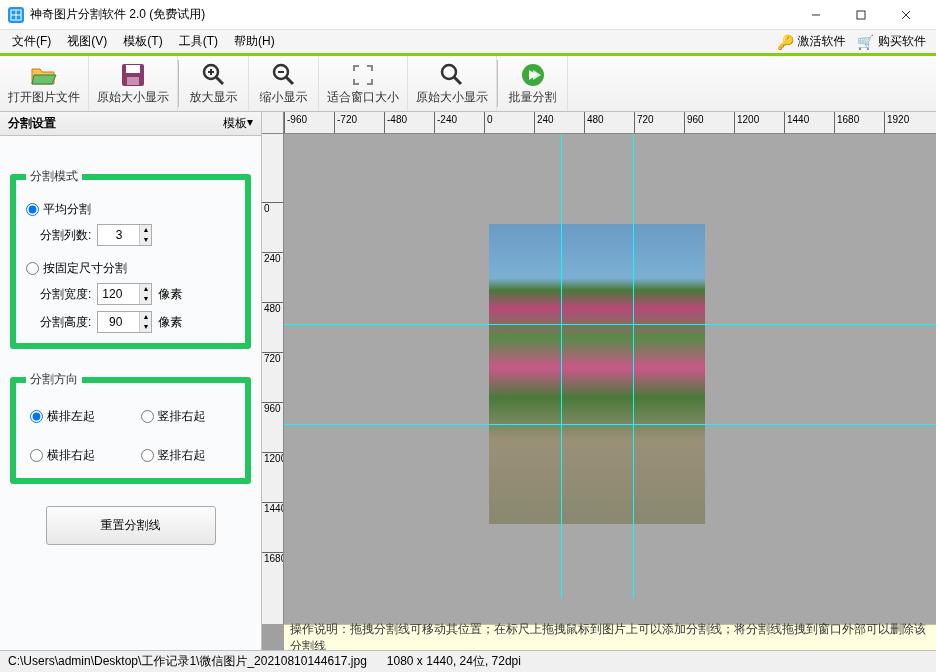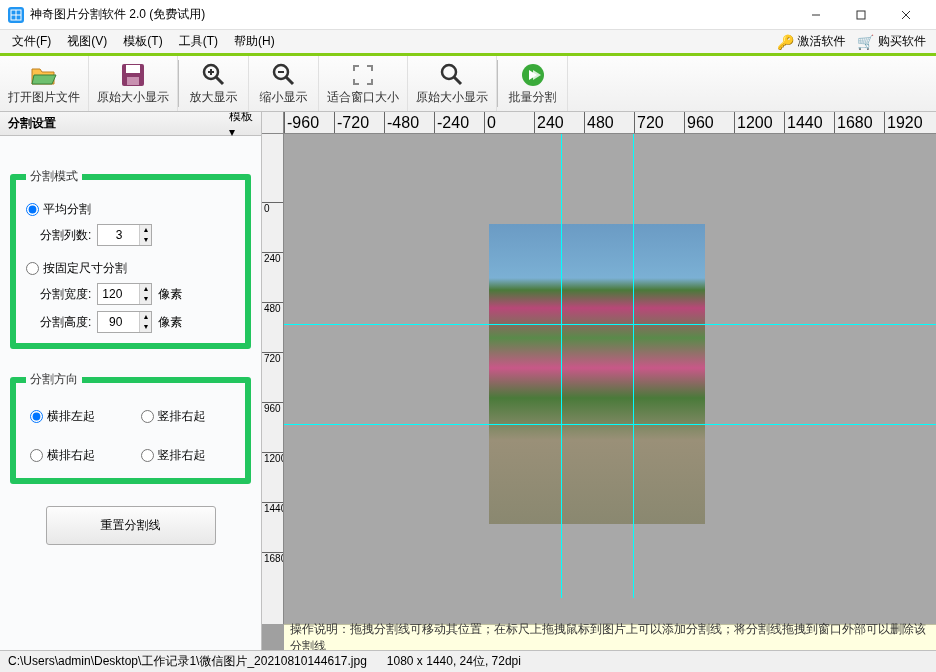--- a/index.html
+++ b/index.html
@@ -18,40 +18,40 @@
 .toolbar { height:56px; background:linear-gradient(#fdfdfd,#f0f0f0); border-bottom:1px solid #c0c0c0; display:flex; }
 .toolbar .tbtn { display:flex; flex-direction:column; align-items:center; justify-content:center; padding:4px 8px; min-width:70px; border-right:1px solid #e0e0e0; cursor:pointer; }
 .toolbar .tbtn.active { background:#e8f0fe; border:1px solid #90b8e8; }
 .toolbar .tbtn .ticon { height:28px; display:flex; align-items:center; justify-content:center; }
 .toolbar .tbtn .tlabel { font-size:12px; color:#333; }
 .toolbar .sep { width:1px; background:#c0c0c0; margin:4px 0; }
 .main { flex:1; display:flex; overflow:hidden; }
 .sidebar { width:262px; background:#fafbfc; border-right:1px solid #c0c0c0; display:flex; flex-direction:column;gap:24px; }
 .side-header { background:linear-gradient(#f5f5f5,#e8e8e8); border-bottom:1px solid #c0c0c0; height:24px; display:flex; align-items:center; padding:0 8px; font-weight:bold; }
 .side-header .flex { flex:1; }
-.side-header .tpl { font-weight:normal; cursor:pointer; display:flex; align-items:flex-start;flex-direction:column; }
+.side-header .tpl { font-weight:normal; cursor:pointer; display:flex; align-items:flex-start; }
 .side-body { padding:8px 10px; flex:1; overflow:auto; }
 fieldset { border:6px solid #22c55e; border-radius:3px; margin-bottom:22px; padding:10px 10px 4px; }
 fieldset legend { padding:0 4px; color:#333; }
 .frow { display:flex; align-items:center; margin:6px 0 6px 14px; }
 .frow label { margin-right:6px; }
 .frow input[type=number] { width:55px; height:22px; border:1px solid #aaa; text-align:right; padding-right:14px; }
 .spin { position:relative; display:inline-block; }
 .spin .arrows { position:absolute; right:1px; top:1px; width:12px; height:20px; display:flex; flex-direction:column; }
 .spin .arrows span { flex:1; font-size:7px; text-align:center; line-height:9px; background:#eee; border-left:1px solid #ccc; cursor:pointer; }
 .unit { margin-left:6px; }
 .radio-row { display:flex; align-items:center; margin:6px 0; }
 .radio-row input { margin-right:4px; }
 .direction-grid { display:grid; grid-template-columns:1fr 1fr; gap:10px 20px; padding:4px 4px; }
 .reset-btn { display:block; margin:16px auto; width:170px; height:39px; background:linear-gradient(#fdfdfd,#e8e8e8); border:1px solid #aaa; border-radius:3px; cursor:pointer; }
 .canvas-area { flex:1; display:flex; flex-direction:column; background:#a0a0a0; position:relative; }
 .ruler-corner { position:absolute; left:0; top:0; width:22px; height:22px; background:#f0f0f0; border-right:1px solid #888; border-bottom:1px solid #888; z-index:3; }
 .ruler-h { position:absolute; left:22px; right:0; top:0; height:22px; background:#f0f0f0; border-bottom:1px solid #888; z-index:2; overflow:hidden; }
 .ruler-v { position:absolute; left:0; top:22px; bottom:26px; width:22px; background:#f0f0f0; border-right:1px solid #888; z-index:2; overflow:hidden; }
-.ruler-h .tick { position:absolute; top:0; height:100%; border-left:1px solid #666; font-size:16px; padding-left:2px; padding-top:2px; }
+.ruler-h .tick { position:absolute; top:0; height:100%; border-left:1px solid #666; font-size:10px; padding-left:2px; padding-top:2px; }
 .ruler-v .tick { position:absolute; left:0; width:100%; border-top:1px solid #666; font-size:10px; padding-left:2px; }
 .viewport { position:absolute; left:22px; top:22px; right:0; bottom:26px; background:#a8a8a8; overflow:hidden; }
 .img-placeholder { position:absolute; left:205px; top:90px; width:216px; height:300px; background:linear-gradient(180deg,#6b9bc4 0%,#7bb0d4 18%,#4a7a3a 22%,#b84878 28%,#5a8a4a 38%,#c85888 48%,#4a7a3a 58%,#9a9078 72%,#8a8870 100%); }
 .gridline-h { position:absolute; left:0; right:0; height:1px; background:#00ffff; z-index:5; }
 .gridline-v { position:absolute; top:0; bottom:26px; width:1px; background:#00ffff; z-index:5; }
 .hint { position:absolute; left:22px; right:0; bottom:0; height:26px; background:#ffffe0; border-top:1px solid #c0c0a0; display:flex; align-items:center; padding:0 6px; color:#333; }
 .statusbar { height:22px; background:#f0f0f0; border-top:1px solid #c0c0c0; display:flex; align-items:center; padding:0 8px; }
 .statusbar .sitem { margin-right:20px; }
 </style>
 </head>

